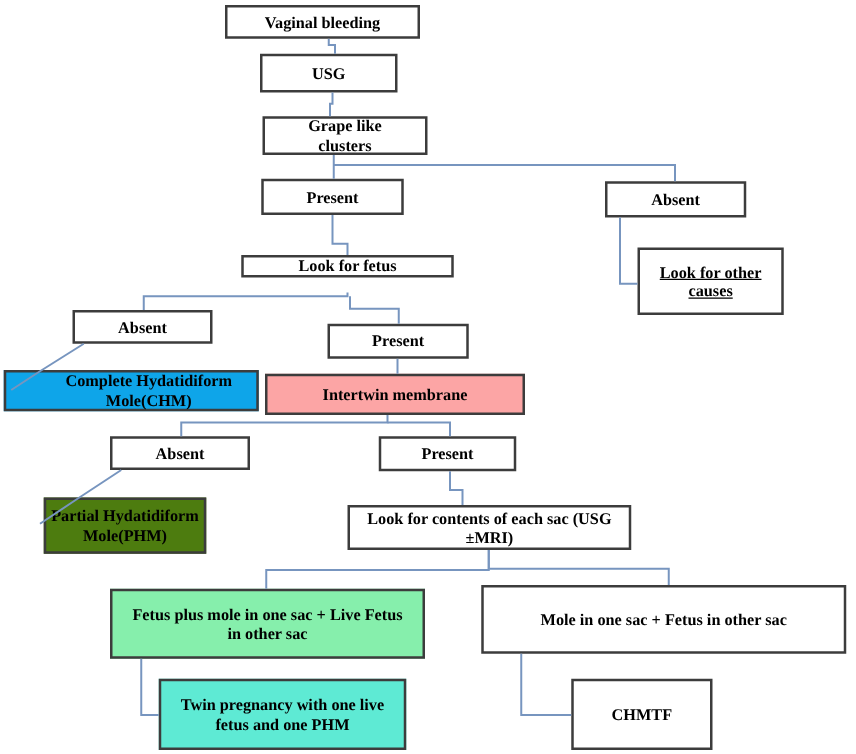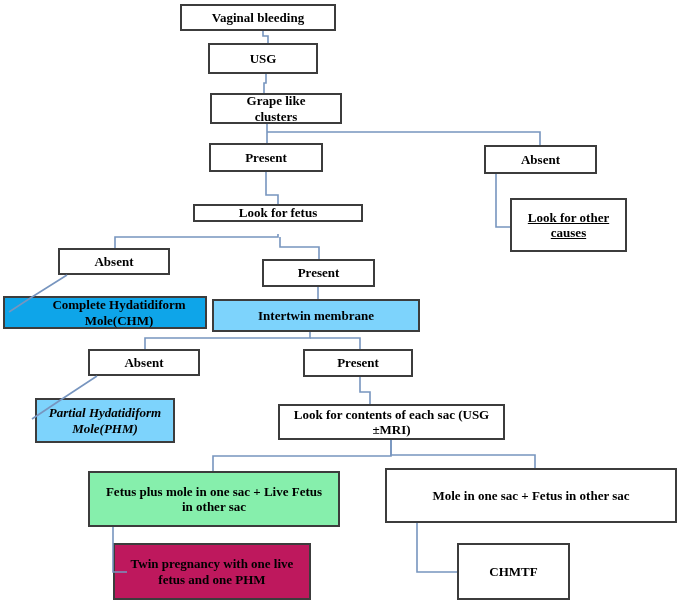--- a/index.html
+++ b/index.html
@@ -94,44 +94,44 @@
     <div class="node" style="left: 58px; top: 248px; width: 112px; height: 27px; background: rgb(255, 255, 255); border-color: rgb(60, 60, 60);">
       <span class="label" style="color: rgb(0, 0, 0);">Absent</span>
     </div>
     <div class="node" style="left: 262px; top: 259px; width: 113px; height: 28px; background: rgb(255, 255, 255); border-color: rgb(60, 60, 60);">
       <span class="label" style="color: rgb(0, 0, 0);">Present</span>
     </div>
     <div class="node" style="left: 3px; top: 296px; width: 204px; height: 33px; background: #0ea5e9; border-color: rgb(60, 60, 60); padding-left: 28px;">
       <span class="label" style="color: rgb(0, 0, 0);">Complete Hydatidiform
 Mole(CHM)</span>
     </div>
-    <div class="node" style="left: 212px; top: 299px; width: 208px; height: 33px; background: #7dd3fc; border-color: rgb(60, 60, 60);">
+    <div class="node" style="left: 212px; top: 299px; width: 208px; height: 33px; background: #fca5a5; border-color: rgb(60, 60, 60);">
       <span class="label" style="color: rgb(0, 0, 0);">Intertwin membrane</span>
     </div>
     <div class="node" style="left: 88px; top: 349px; width: 112px; height: 27px; background: rgb(255, 255, 255); border-color: rgb(60, 60, 60);">
       <span class="label" style="color: rgb(0, 0, 0);">Absent</span>
     </div>
     <div class="node" style="left: 303px; top: 349px; width: 110px; height: 28px; background: rgb(255, 255, 255); border-color: rgb(60, 60, 60);">
       <span class="label" style="color: rgb(0, 0, 0);">Present</span>
     </div>
-    <div class="node" style="left: 35px; top: 398px; width: 140px; height: 45px; background: #7dd3fc; border-color: rgb(60, 60, 60); font-style: italic;">
+    <div class="node" style="left: 35px; top: 398px; width: 130px; height: 45px; background: #4d7c0f; border-color: rgb(60, 60, 60);">
       <span class="label" style="color: rgb(0, 0, 0);">Partial Hydatidiform
 Mole(PHM)</span>
     </div>
     <div class="node" style="left: 278px; top: 404px; width: 227px; height: 36px; background: rgb(255, 255, 255); border-color: rgb(60, 60, 60);">
       <span class="label" style="color: rgb(0, 0, 0);">Look for contents of each sac (USG
 ±MRI)</span>
     </div>
     <div class="node" style="left: 88px; top: 471px; width: 252px; height: 56px; background: #86efac; border-color: rgb(60, 60, 60);">
       <span class="label" style="color: rgb(0, 0, 0);">Fetus plus mole in one sac + Live Fetus
 in other sac</span>
     </div>
     <div class="node" style="left: 385px; top: 468px; width: 292px; height: 55px; background: rgb(255, 255, 255); border-color: rgb(60, 60, 60);">
       <span class="label" style="color: rgb(0, 0, 0);">Mole in one sac + Fetus in other sac</span>
     </div>
-    <div class="node" style="left: 113px; top: 543px; width: 198px; height: 57px; background: #be185d; border-color: rgb(60, 60, 60);">
+    <div class="node" style="left: 127px; top: 543px; width: 198px; height: 57px; background: #5eead4; border-color: rgb(60, 60, 60);">
       <span class="label" style="color: rgb(0, 0, 0);">Twin pregnancy with one live
 fetus and one PHM</span>
     </div>
     <div class="node" style="left: 457px; top: 543px; width: 113px; height: 57px; background: rgb(255, 255, 255); border-color: rgb(60, 60, 60);">
       <span class="label" style="color: rgb(0, 0, 0);">CHMTF</span>
     </div>
   </div>
 
 </body></html>

